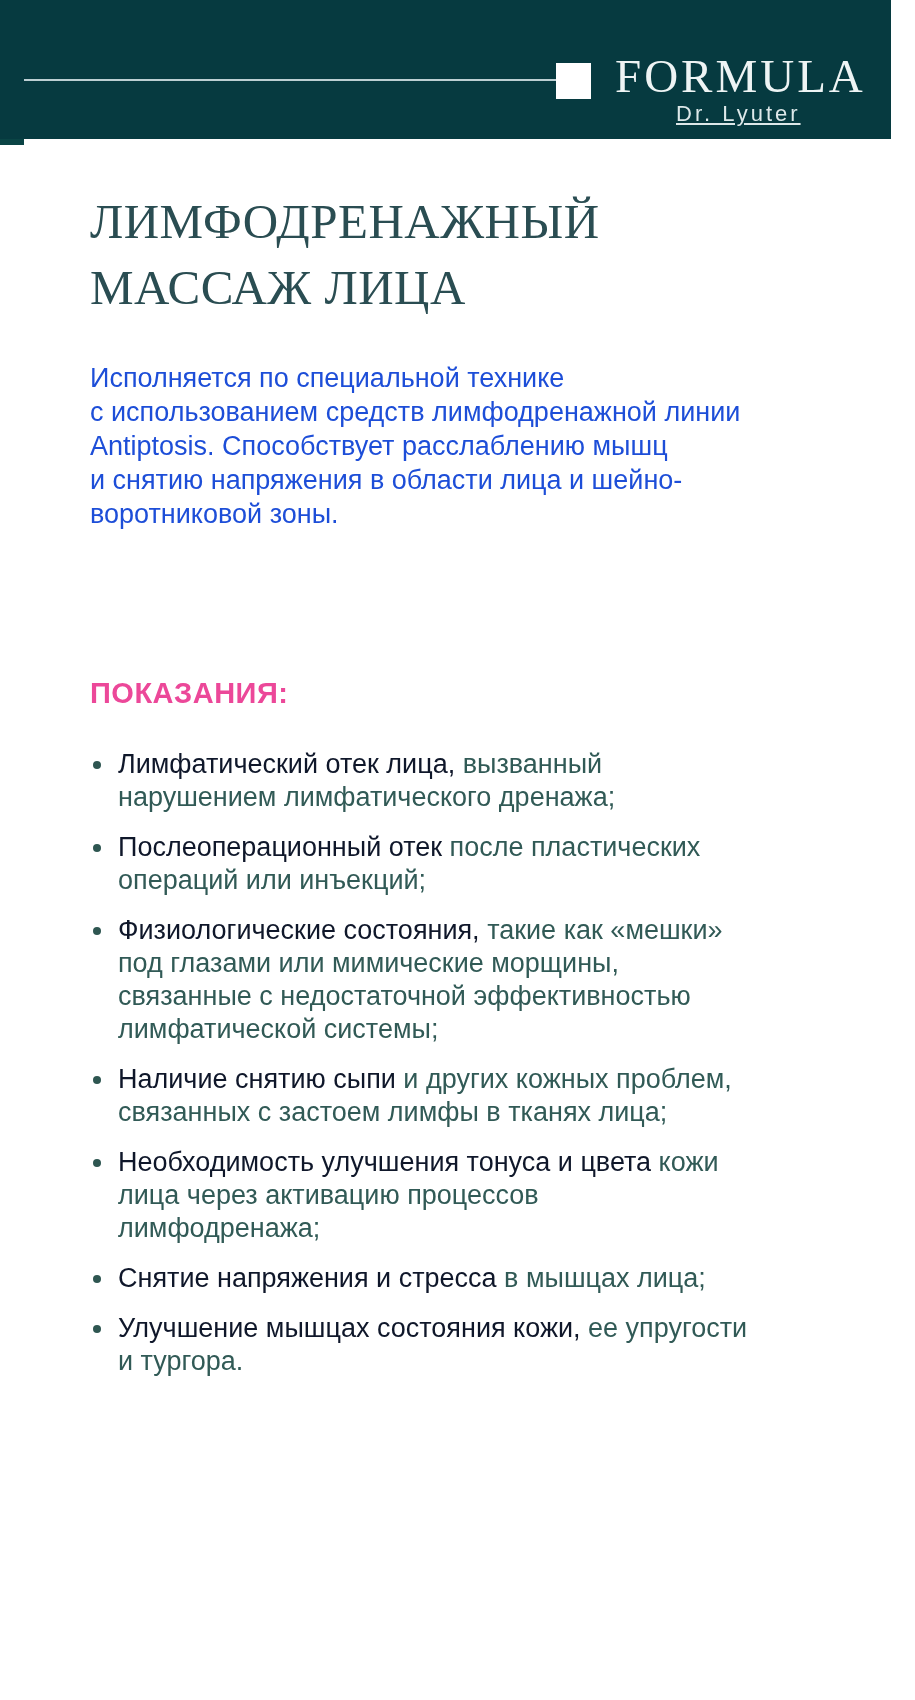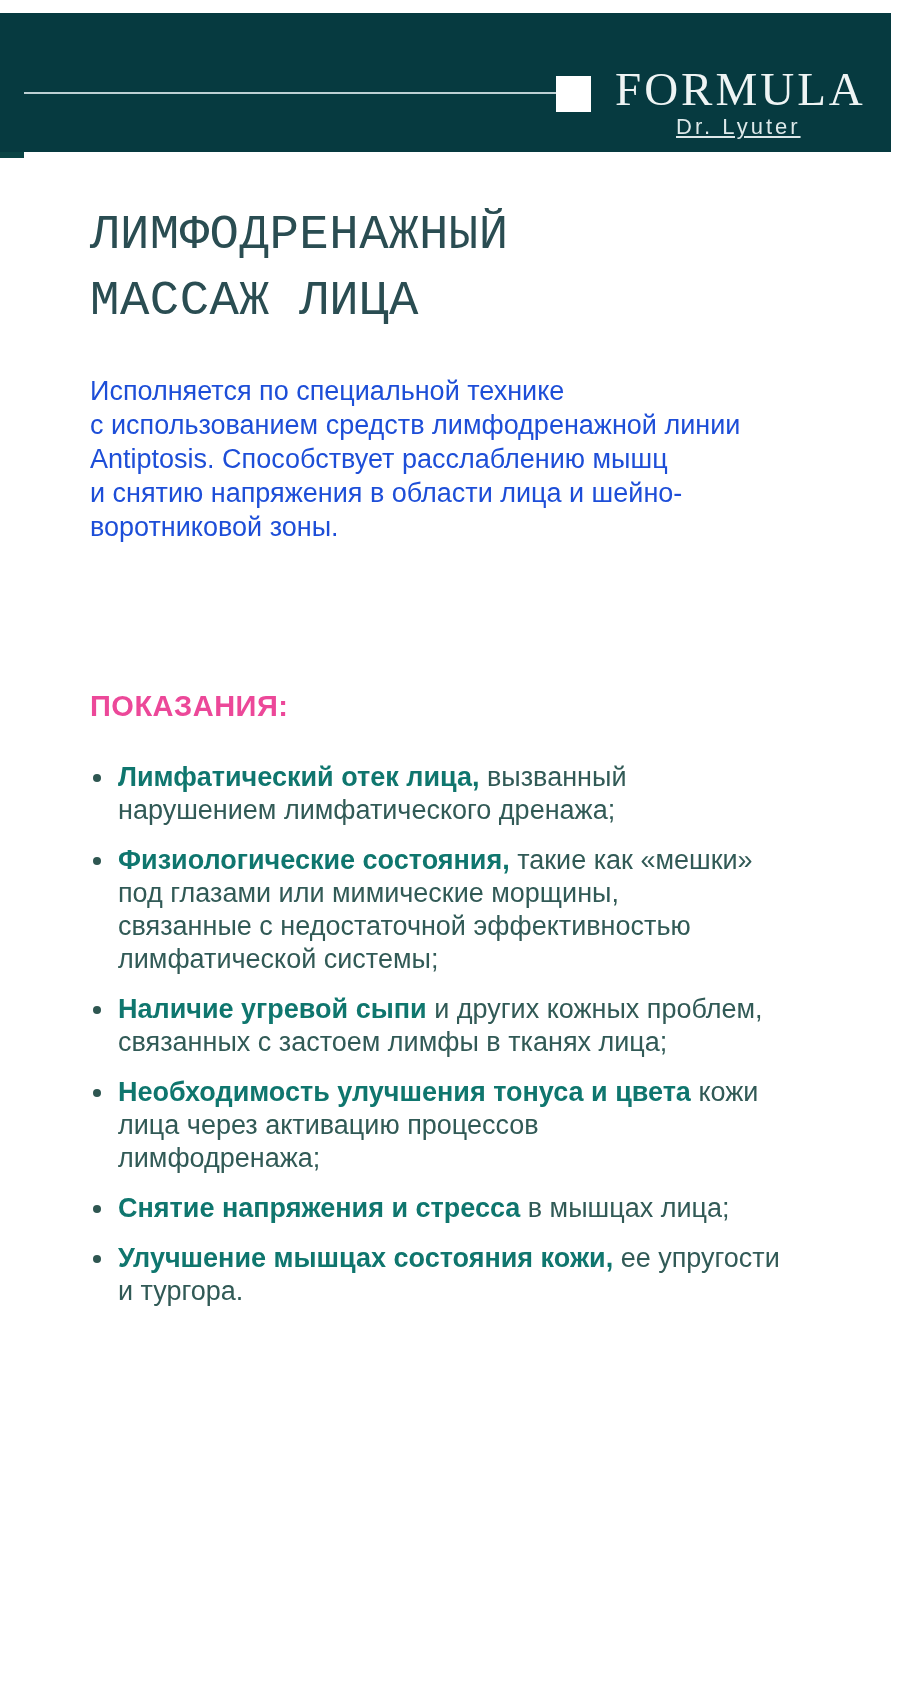--- a/index.html
+++ b/index.html
@@ -13,21 +13,20 @@
     font-family: "Liberation Sans", sans-serif;
     overflow: hidden;
     position: relative;
   }
 
   
   .header {
     position: relative;
     width: 915px;
     height: 139px;
-    margin-top: 13px;
   }
   .header-accent-strip {
     position: absolute;
     left: 0; top: 0;
     width: 24px; height: 145px;
     background: #0a4445;
   }
   .header-main {
     position: absolute;
     left: 0; top: 0;
@@ -67,21 +66,21 @@
     white-space: nowrap;
     text-decoration: underline;
   }
 
   
   .content {
     padding: 0 95px 0 90px;
   }
   .page-title {
     margin: 50px 0 0 0;
-    font-family: Liberation Mono, monospace;
+    font-family: Liberation Serif, serif;
     font-weight: 500;
     font-size: 49px;
     line-height: 66px;
     letter-spacing: 0.5px;
     color: #2a4d52;
   }
   .intro {
     margin: 40px 0 0 0;
     font-size: 27px;
     line-height: 34px;
@@ -114,22 +113,22 @@
   }
   .indications-list li::before {
     content: "";
     position: absolute;
     left: 3px; top: 13px;
     width: 8px; height: 8px;
     border-radius: 50%;
     background: #2e5651;
   }
   .item-bold {
-    font-weight: 700;
-    color: #0f766e;
+    font-weight: 400;
+    color: #0f172a;
   }
 </style>
 </head>
 <body>
 
 <header class="header">
   <div class="header-accent-strip"></div>
   <div class="header-main"></div>
   <div class="header-rule"></div>
   <div class="header-square"></div>
@@ -144,25 +143,27 @@
 с использованием средств лимфодренажной линии
 Antiptosis. Способствует расслаблению мышц
 и снятию напряжения в области лица и шейно-
 воротниковой зоны.</p>
 
   <h2 class="section-heading">ПОКАЗАНИЯ:</h2>
 
   <ul class="indications-list">
     <li><span class="item-bold">Лимфатический отек лица,</span><span> вызванный
 нарушением лимфатического дренажа;</span></li>
+    <li><span class="item-bold">Послеоперационный отек</span><span> после пластических
+операций или инъекций;</span></li>
     <li><span class="item-bold">Физиологические состояния,</span><span> такие как «мешки»
 под глазами или мимические морщины,
 связанные с недостаточной эффективностью
 лимфатической системы;</span></li>
-    <li><span class="item-bold">Наличие угревой сыпи</span><span> и других кожных проблем,
+    <li><span class="item-bold">Наличие снятию сыпи</span><span> и других кожных проблем,
 связанных с застоем лимфы в тканях лица;</span></li>
     <li><span class="item-bold">Необходимость улучшения тонуса и цвета</span><span> кожи
 лица через активацию процессов
 лимфодренажа;</span></li>
     <li><span class="item-bold">Снятие напряжения и стресса</span><span> в мышцах лица;</span></li>
     <li><span class="item-bold">Улучшение мышцах состояния кожи,</span><span> ее упругости
 и тургора.</span></li>
   </ul>
 </main>
 

